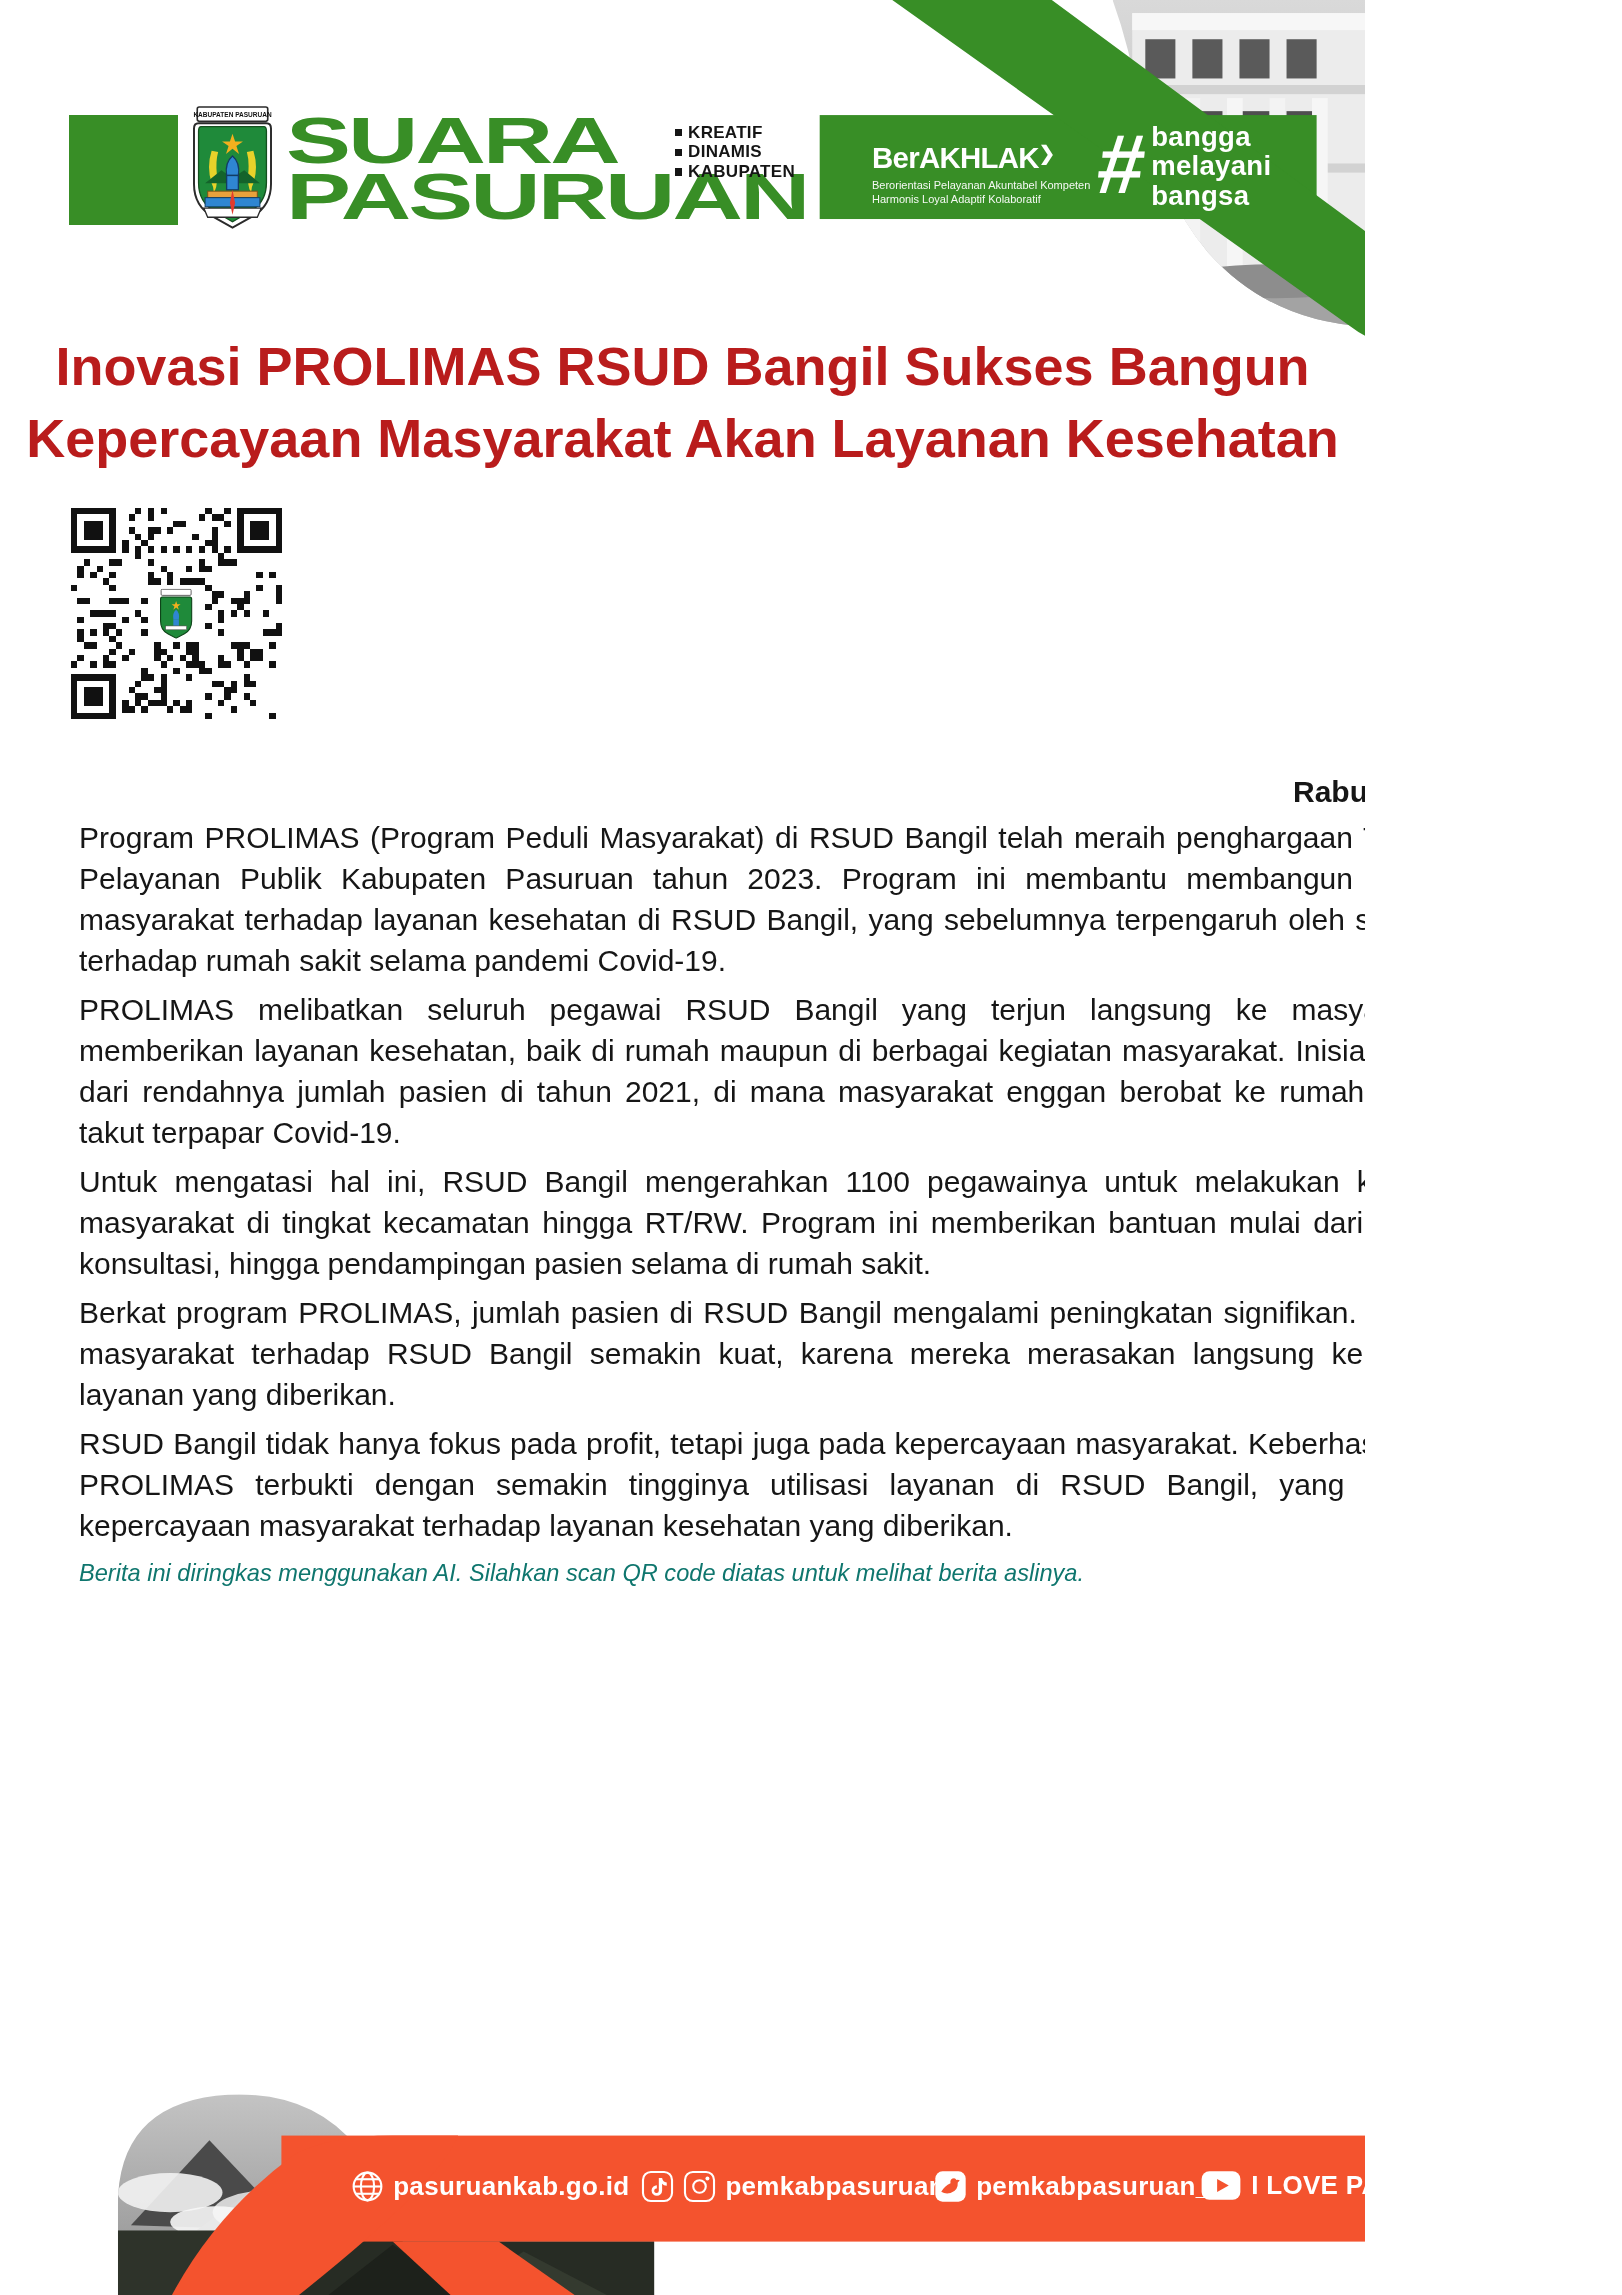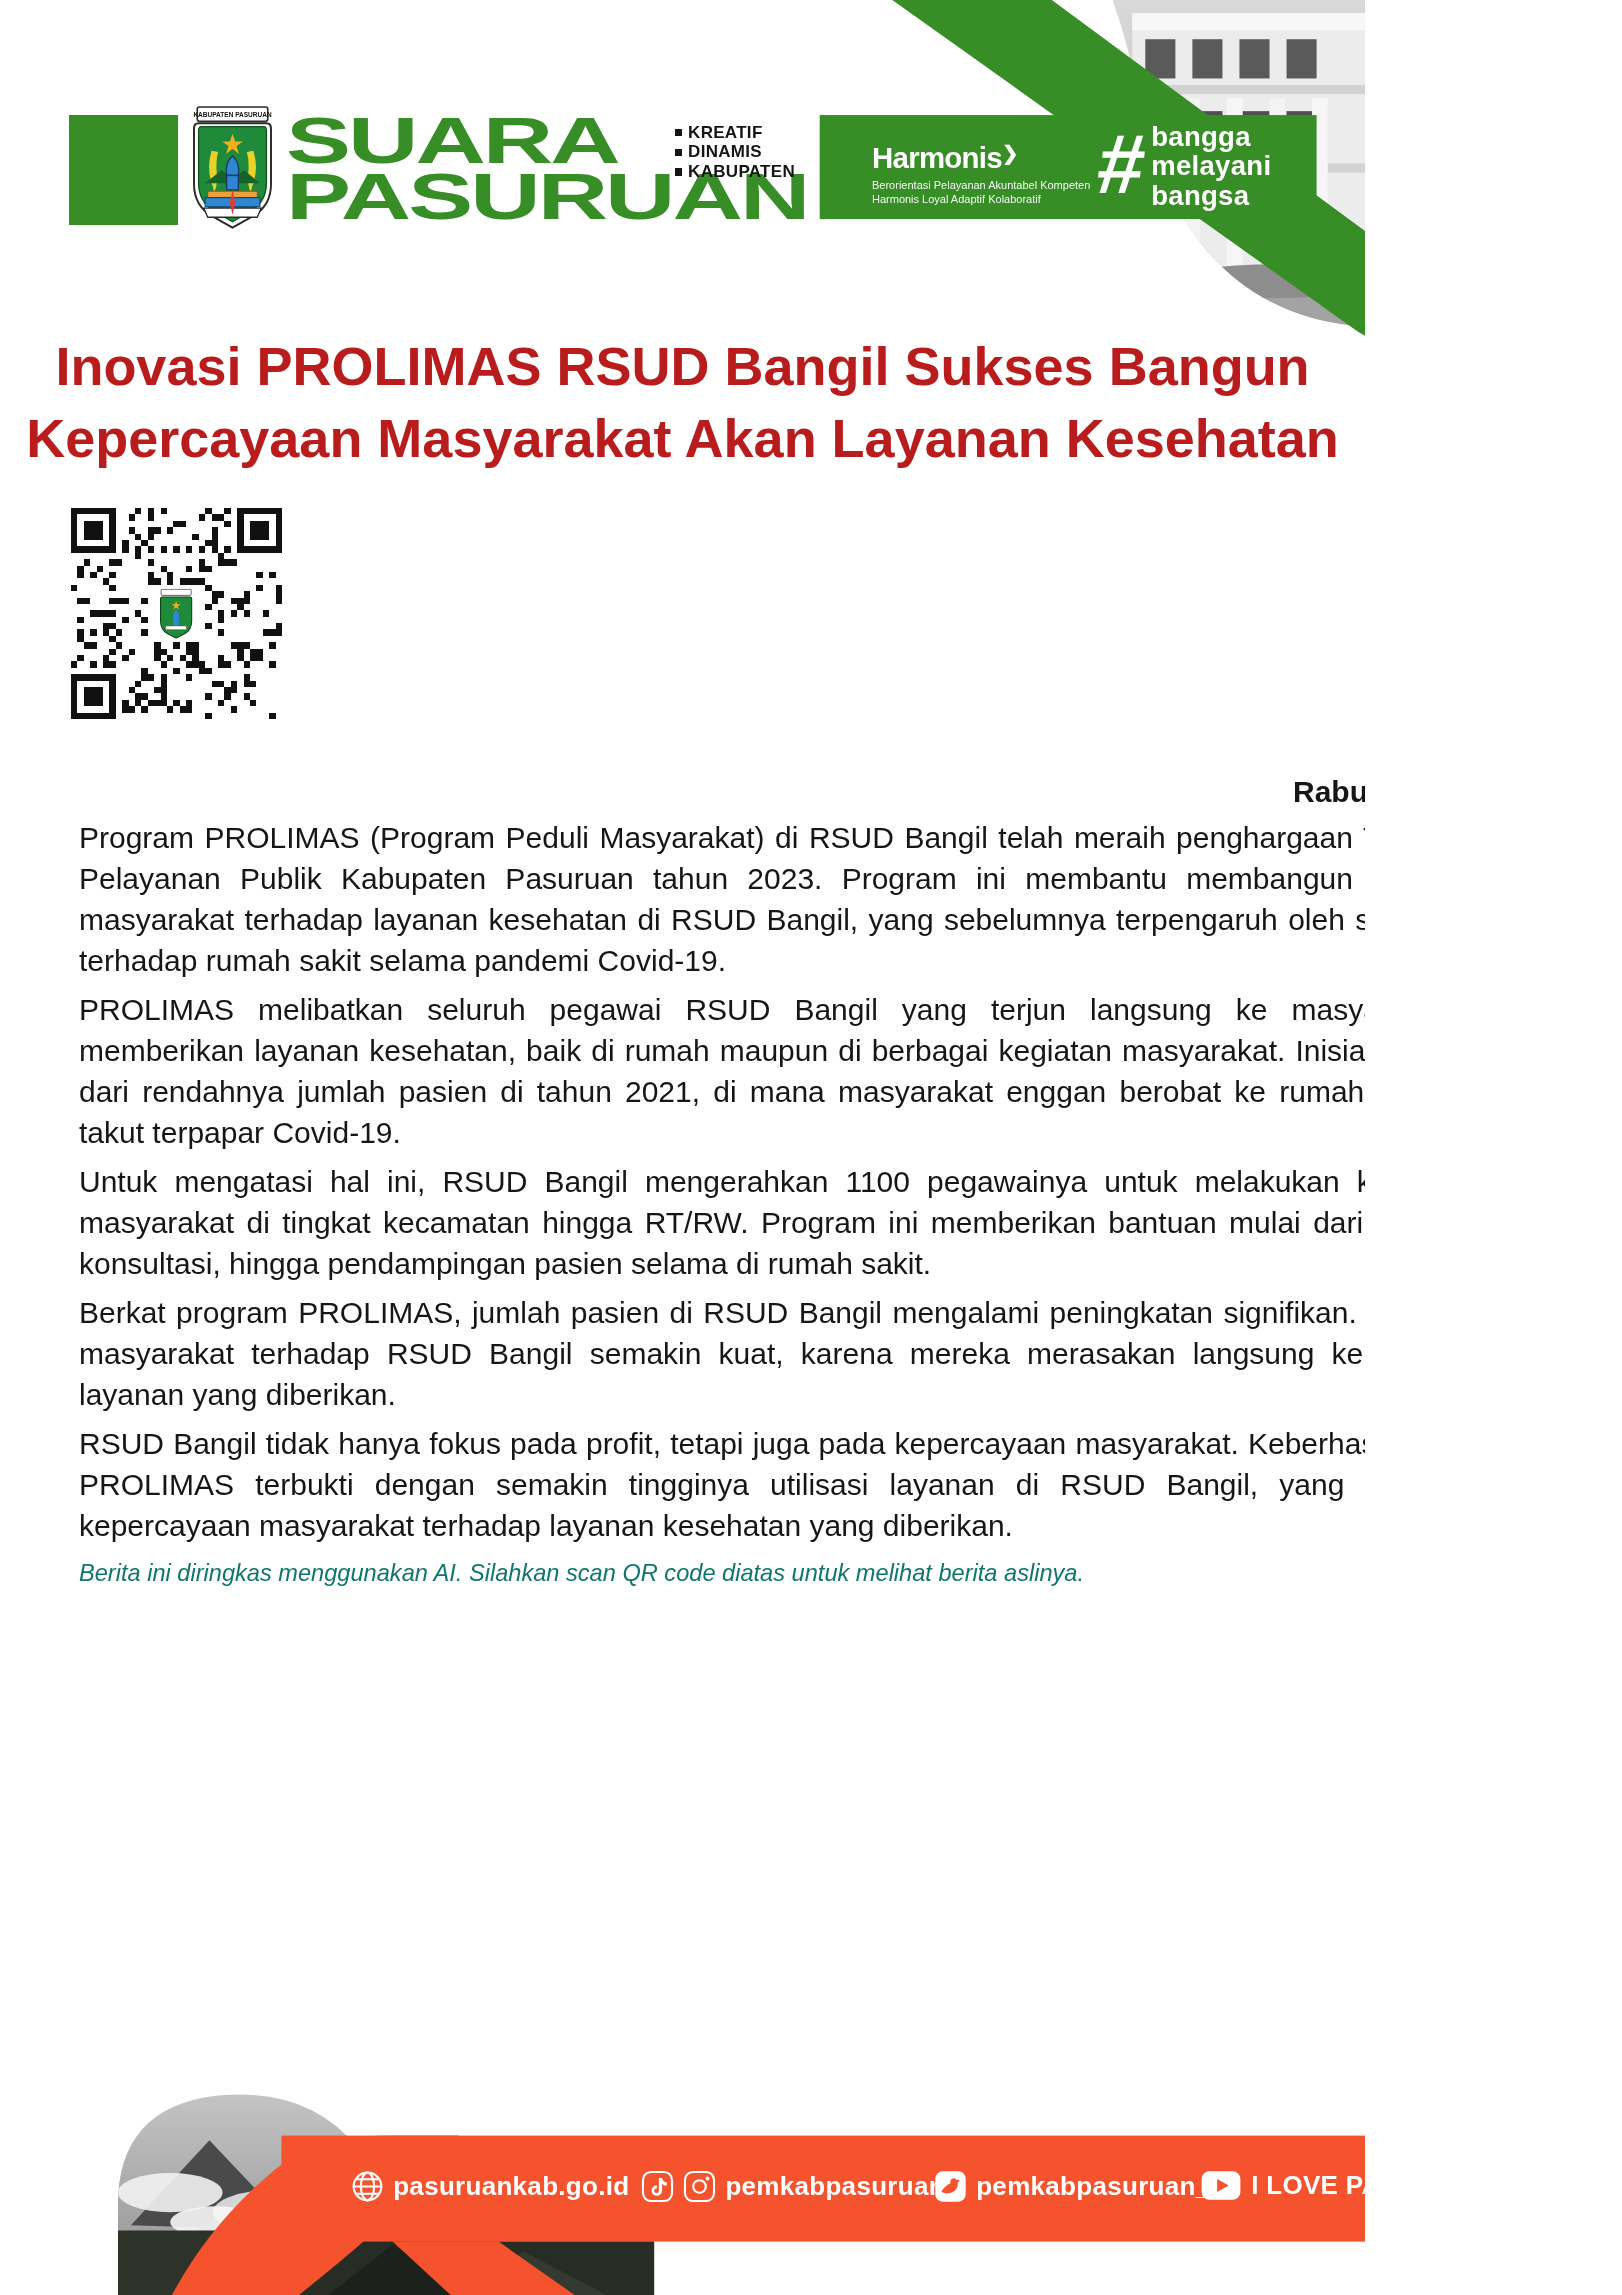--- a/index.html
+++ b/index.html
@@ -135,21 +135,21 @@
       <rect x="440" y="415" width="800" height="110" fill="#a3a3a3"></rect>
       <ellipse cx="700" cy="430" rx="160" ry="26" fill="#8d8d8d"></ellipse>
     </g>
     <g>
       <rect x="2" y="176" width="760" height="159" fill="#388E26"></rect>
       <path d="M113,0 L357,0 L875,382 Q905,403 933,381 L1230,100 L1230,335 L955,505 Q885,553 815,500 Z" fill="#388E26"></path>
     </g>
   </svg>
 
   <div class="berakhlak">
-    <span class="big">Harmonis</span><span class="chev">❯</span>
+    <span class="big">BerAKHLAK</span><span class="chev">❯</span>
     <div class="sub">
       <div>Berorientasi Pelayanan Akuntabel Kompeten</div>
       <div>Harmonis Loyal Adaptif Kolaboratif</div>
     </div>
   </div>
 
   <div class="bangga">
     <div class="hash">#</div>
     <div class="words">
       <div>bangga</div>

